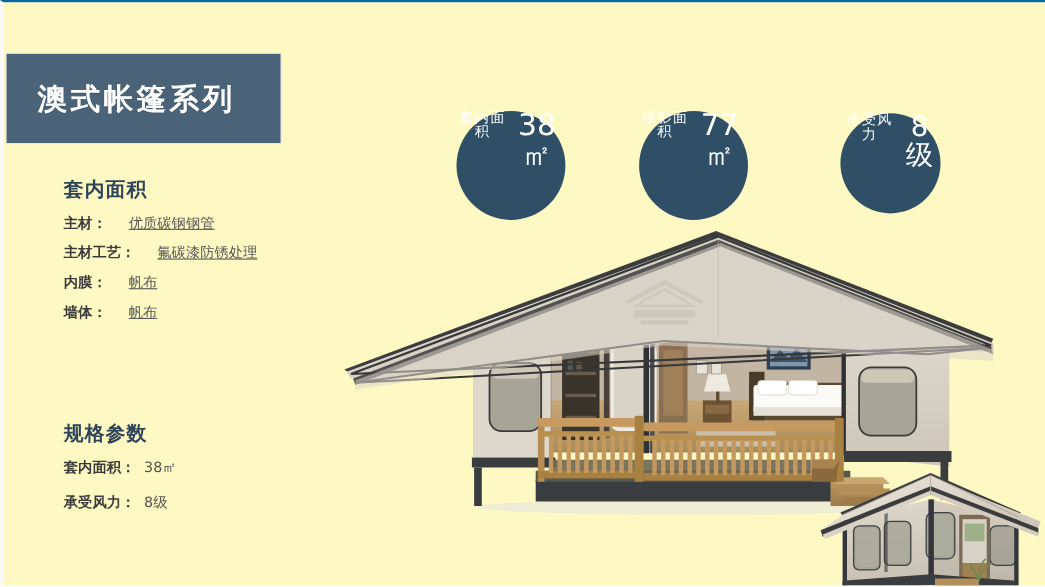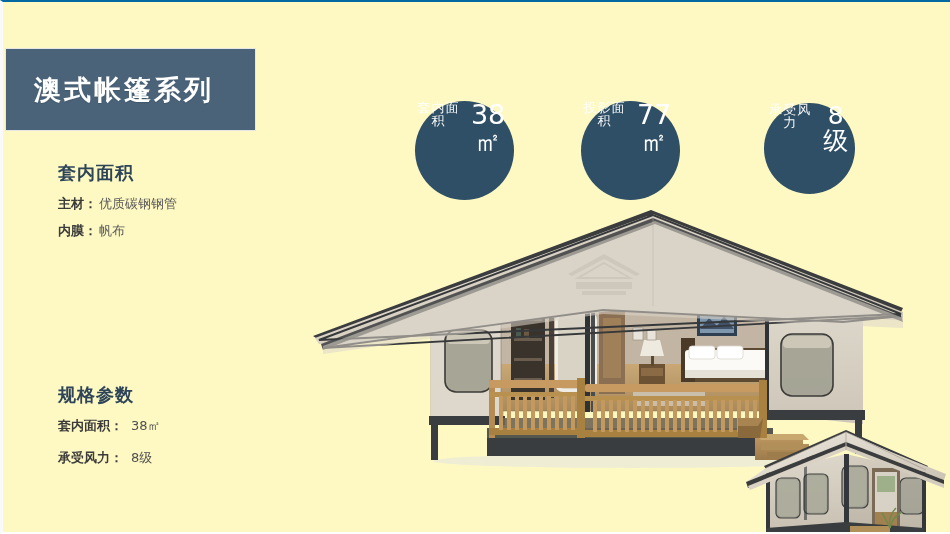--- a/index.html
+++ b/index.html
@@ -58,21 +58,22 @@
     margin-bottom:11px;
     white-space:nowrap;
     color:#575757;
   }
   .param-label{
     font-weight:bold;
     color:#3b3b3b;
   }
   .param-value{
     color:#5a5a5a;
-    margin-left:2px;
+    margin-left:20px;
+    text-decoration:underline;
   }
   #spec-panel-2{
     position:absolute;left:55px;top:382px;
     width:320px;
   }
   .spec-row{
     font-size:13px;
     line-height:1.25;
     margin-bottom:16px;
     white-space:nowrap;
@@ -140,21 +141,27 @@
     <span class="title-text">澳式帐篷系列</span>
   </div>
 
   <div id="spec-panel">
     <div class="section-heading">套内面积</div>
 
     <div class="param-row">
       <span class="param-label">主材：</span><span class="param-value">优质碳钢钢管</span>
     </div>
     <div class="param-row">
+      <span class="param-label">主材工艺：</span><span class="param-value">氟碳漆防锈处理</span>
+    </div>
+    <div class="param-row">
       <span class="param-label">内膜：</span><span class="param-value">帆布</span>
+    </div>
+    <div class="param-row">
+      <span class="param-label">墙体：</span><span class="param-value">帆布</span>
     </div>
   </div>
 
   <div id="spec-panel-2">
     <div class="section-heading">规格参数</div>
 
     <div class="spec-row">
       <span class="spec-label">套内面积：</span><span class="spec-value">38㎡</span>
     </div>
     <div class="spec-row">

